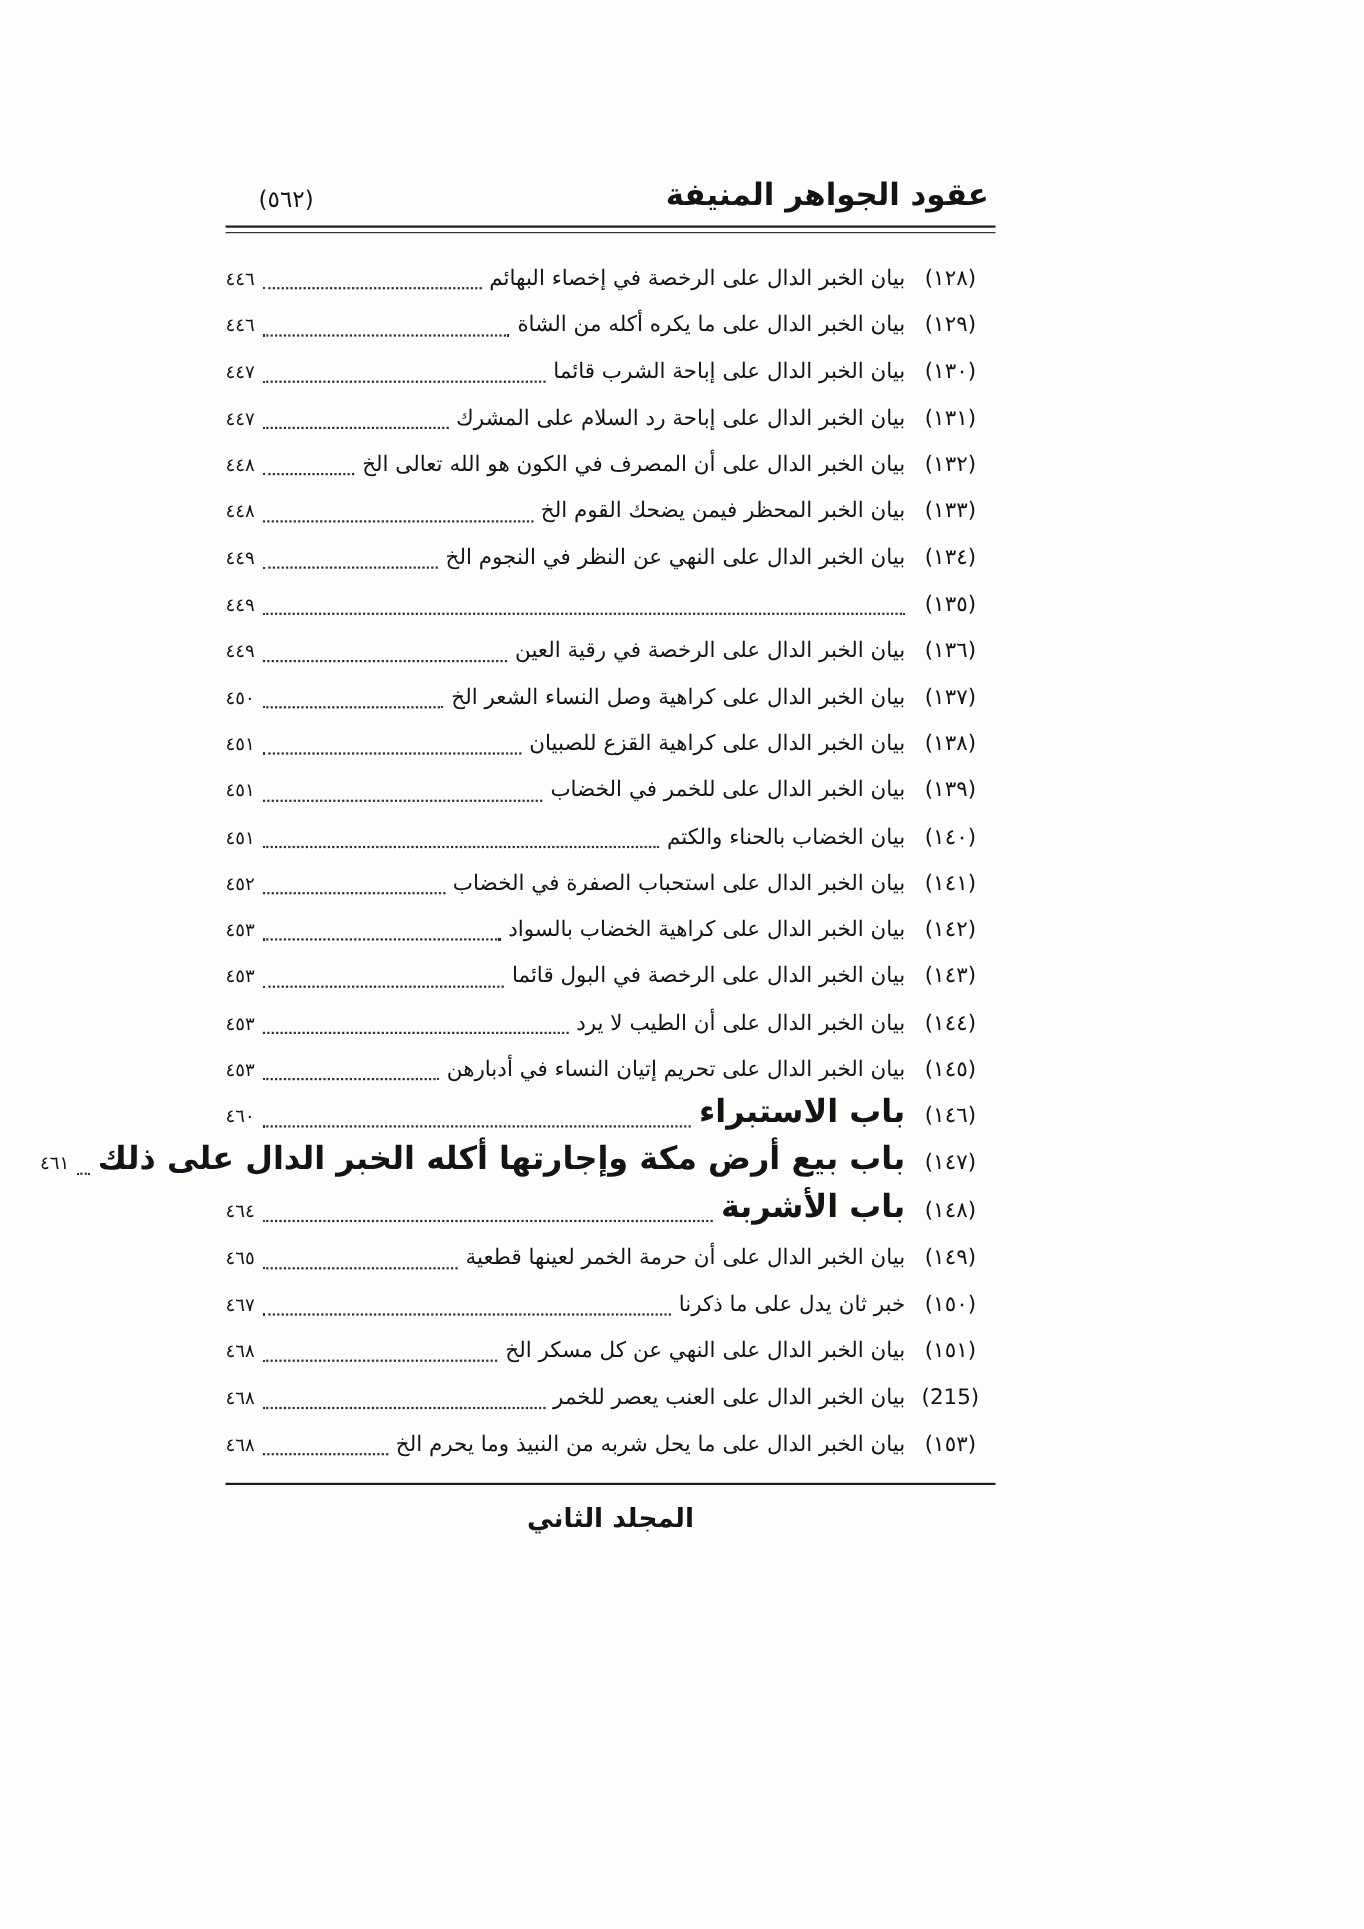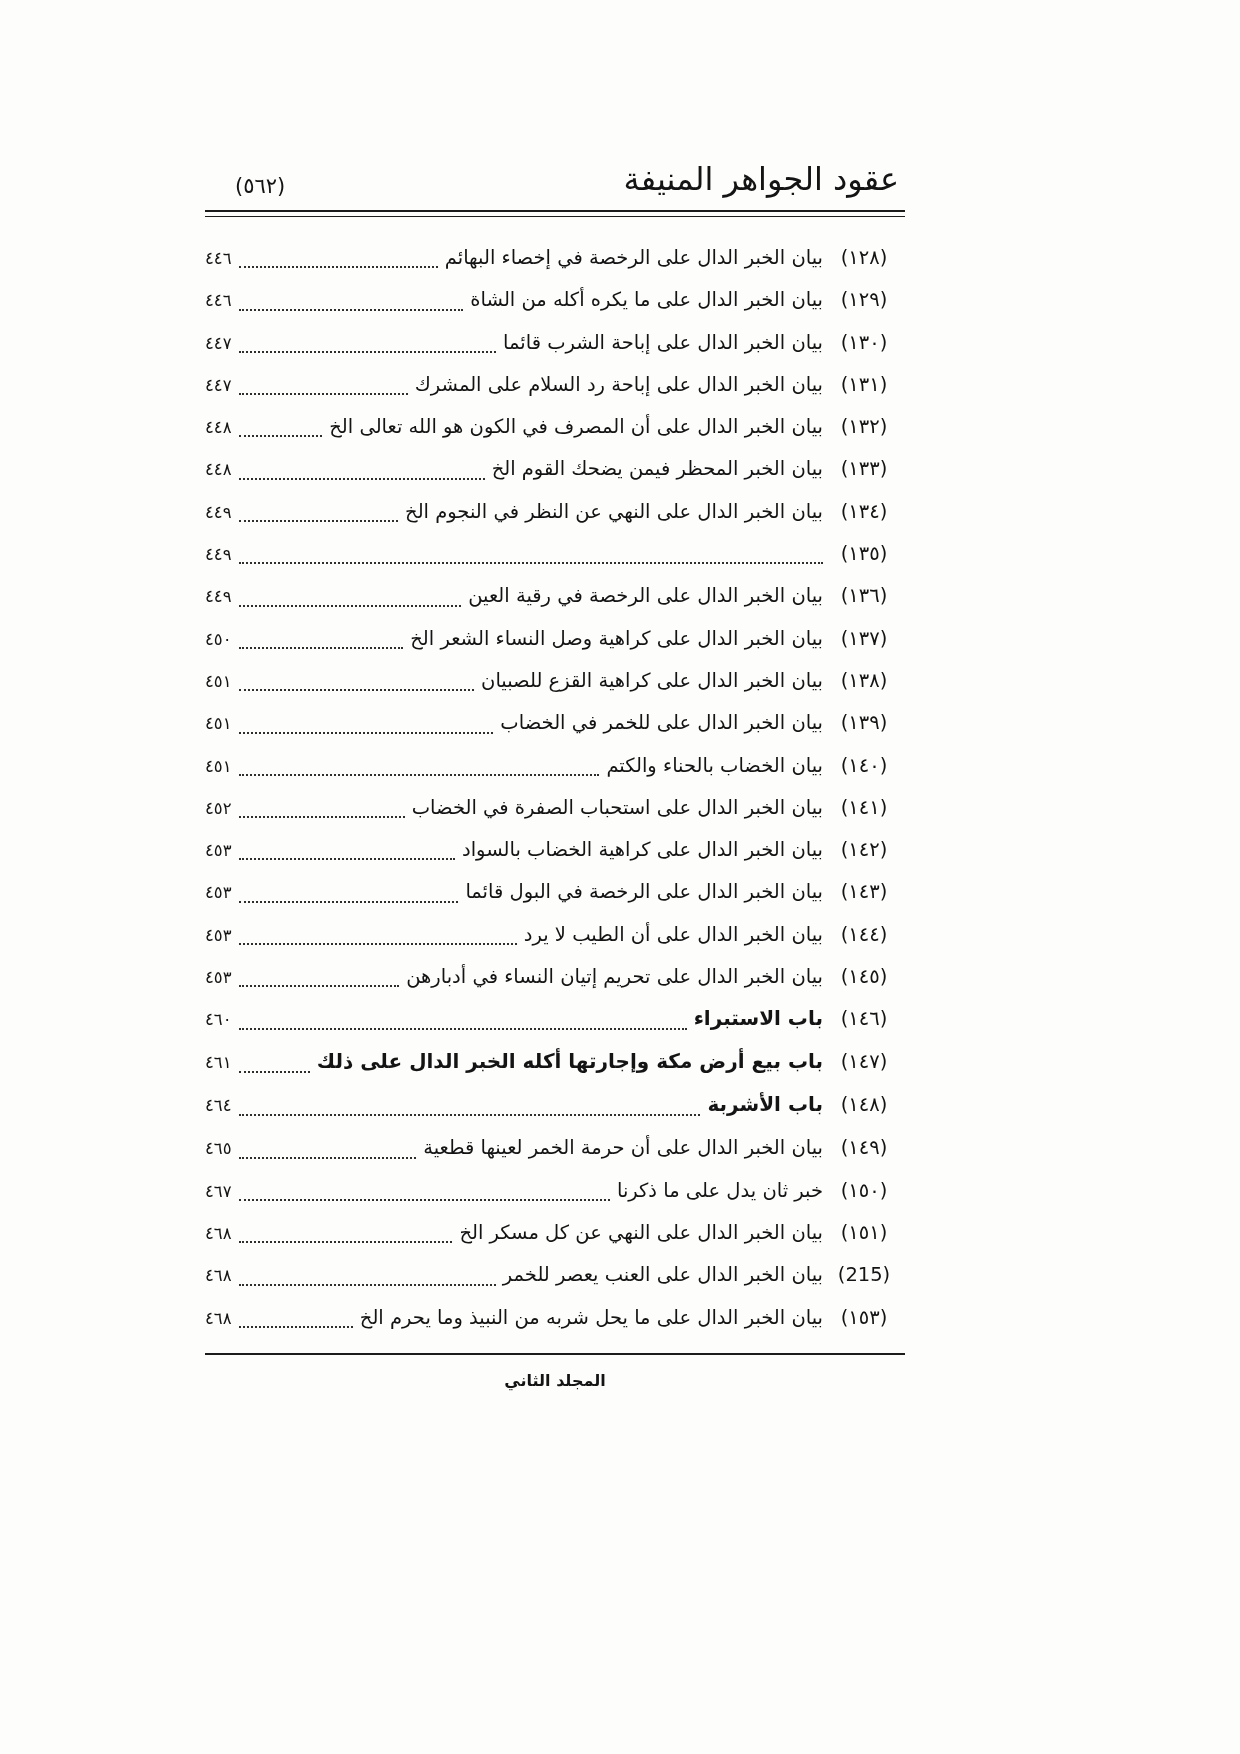--- a/index.html
+++ b/index.html
@@ -22,22 +22,22 @@
     direction: rtl;
   }
   .header-row {
     display: flex;
     direction: rtl;
     justify-content: space-between;
     align-items: flex-end;
     padding: 0 6px 12px 6px;
   }
   .book-title {
-    font-weight: normal;
-    font-size: 32px;
+    font-weight: bold;
+    font-size: 28px;
     letter-spacing: 0.5px;
   }
   .hdr-page {
     font-size: 21px;
     margin-left: 24px;
   }
   .double-rule {
     height: 7px;
     border-top: 2.5px solid #1c1c1c;
     border-bottom: 1.3px solid #1c1c1c;
@@ -71,30 +71,30 @@
   }
   .toc-row .pg {
     flex: 0 0 auto;
     font-size: 16.5px;
     padding-right: 2px;
     margin-top: 16px;
   }
   .toc-row.bold { height: 43px; }
   .toc-row.bold .title {
     font-weight: bold;
-    font-size: 20px;
+    font-size: 29px;
   }
   .footer-rule {
     border-top: 2px solid #1c1c1c;
     margin-top: 18px;
   }
   .page-footer {
     text-align: center;
     font-weight: bold;
-    font-size: 16px;
+    font-size: 24px;
     margin-top: 16px;
   }
 </style>
 </head>
 <body>
 
 <div class="page">
   <div class="content">
 
     <div class="header-row">

